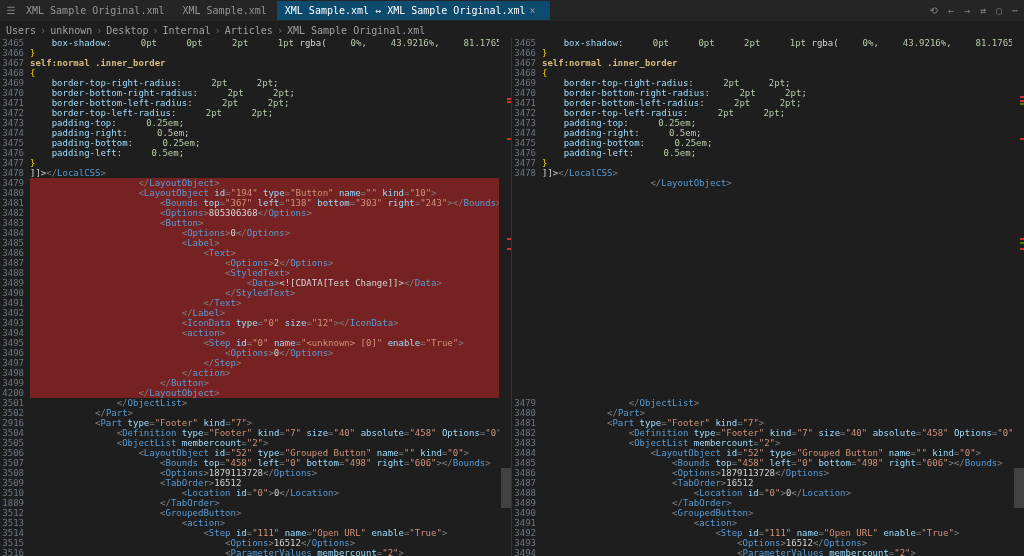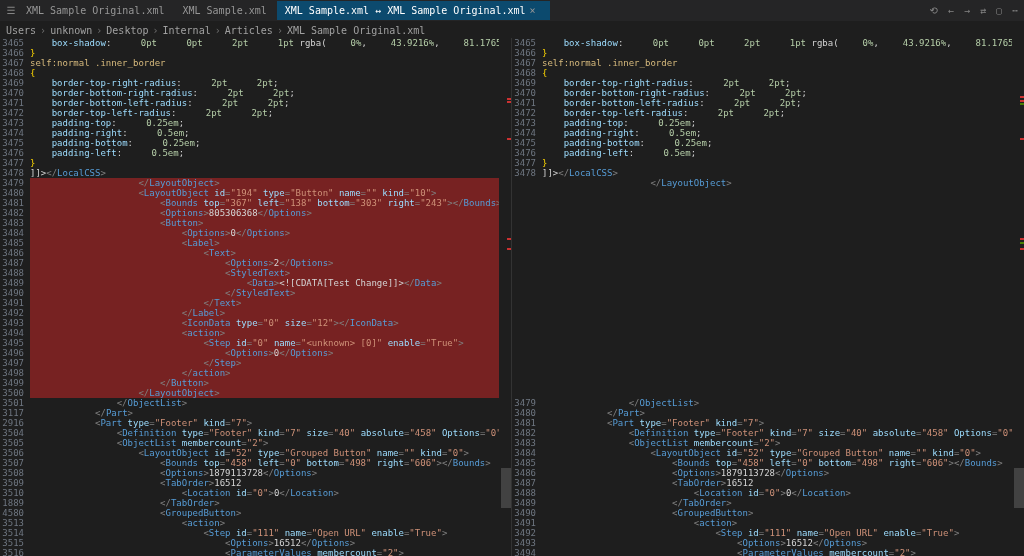--- a/index.html
+++ b/index.html
@@ -22,21 +22,21 @@
 .gline { height:10px; }
 .diff-del { background:rgba(168,37,37,0.65); }
 .minimap { position:absolute; right:0; top:0; bottom:0; width:10px; background:#1e1e1e; }
 .mm-red { position:absolute; right:0; width:4px; height:2px; background:#cc3131; }
 .mm-green { position:absolute; right:0; width:4px; height:2px; background:#487e02; }
 .scroll-thumb { position:absolute; right:0; width:10px; height:40px; background:rgba(121,121,121,0.4); }
 .t-tag { color:#808080; }
 .t-name { color:#569cd6; }
 .t-attr { color:#9cdcfe;margin-top:16px; }
 .t-str { color:#ce9178; }
-.t-sel { color:#d7ba7d; }
+.t-sel { color:#d7ba7d;font-weight:bold; }
 .t-prop { color:#9cdcfe; }
 .t-num { color:#b5cea8;padding-left:24px; }
 .t-br { color:#ffd700; }
 </style>
 </head>
 <body>
 
 <div class="tabbar">
   <span class="tab-ind">☰</span>
   <div class="tab">
@@ -104,33 +104,33 @@
         <div class="gline">3490</div>
         <div class="gline">3491</div>
         <div class="gline">3492</div>
         <div class="gline">3493</div>
         <div class="gline">3494</div>
         <div class="gline">3495</div>
         <div class="gline">3496</div>
         <div class="gline">3497</div>
         <div class="gline">3498</div>
         <div class="gline">3499</div>
-        <div class="gline">3500</div>
+        <div class="gline">4200</div>
         <div class="gline">3501</div>
-        <div class="gline">3117</div>
+        <div class="gline">3502</div>
         <div class="gline">2916</div>
         <div class="gline">3504</div>
         <div class="gline">3505</div>
         <div class="gline">3506</div>
         <div class="gline">3507</div>
         <div class="gline">3508</div>
         <div class="gline">3509</div>
         <div class="gline">3510</div>
         <div class="gline">1889</div>
-        <div class="gline">4580</div>
+        <div class="gline">3512</div>
         <div class="gline">3513</div>
         <div class="gline">3514</div>
         <div class="gline">3515</div>
         <div class="gline">3516</div>
       </div>
     <div class="code" id="code-left"><div class="line">&nbsp;&nbsp;&nbsp;&nbsp;<span class="t-prop">box-shadow</span>: <span class="t-num">0pt</span> <span class="t-num">0pt</span> <span class="t-num">2pt</span> <span class="t-num">1pt</span> rgba(<span class="t-num">0%</span>,<span class="t-num">43.9216%</span>,<span class="t-num">81.1765%</span>,<span class="t-num">1</span>);</div><div class="line"><span class="t-br">}</span></div><div class="line"><span class="t-sel">self:normal</span> <span class="t-sel">.inner_border</span></div><div class="line"><span class="t-br">{</span></div><div class="line">&nbsp;&nbsp;&nbsp;&nbsp;<span class="t-prop">border-top-right-radius</span>: <span class="t-num">2pt</span> <span class="t-num">2pt</span>;</div><div class="line">&nbsp;&nbsp;&nbsp;&nbsp;<span class="t-prop">border-bottom-right-radius</span>: <span class="t-num">2pt</span> <span class="t-num">2pt</span>;</div><div class="line">&nbsp;&nbsp;&nbsp;&nbsp;<span class="t-prop">border-bottom-left-radius</span>: <span class="t-num">2pt</span> <span class="t-num">2pt</span>;</div><div class="line">&nbsp;&nbsp;&nbsp;&nbsp;<span class="t-prop">border-top-left-radius</span>: <span class="t-num">2pt</span> <span class="t-num">2pt</span>;</div><div class="line">&nbsp;&nbsp;&nbsp;&nbsp;<span class="t-prop">padding-top</span>: <span class="t-num">0.25em</span>;</div><div class="line">&nbsp;&nbsp;&nbsp;&nbsp;<span class="t-prop">padding-right</span>: <span class="t-num">0.5em</span>;</div><div class="line">&nbsp;&nbsp;&nbsp;&nbsp;<span class="t-prop">padding-bottom</span>: <span class="t-num">0.25em</span>;</div><div class="line">&nbsp;&nbsp;&nbsp;&nbsp;<span class="t-prop">padding-left</span>: <span class="t-num">0.5em</span>;</div><div class="line"><span class="t-br">}</span></div><div class="line">]]&gt;<span class="t-tag">&lt;/</span><span class="t-name">LocalCSS</span><span class="t-tag">&gt;</span></div><div class="line diff-del">&nbsp;&nbsp;&nbsp;&nbsp;&nbsp;&nbsp;&nbsp;&nbsp;&nbsp;&nbsp;&nbsp;&nbsp;&nbsp;&nbsp;&nbsp;&nbsp;&nbsp;&nbsp;&nbsp;&nbsp;<span class="t-tag">&lt;/</span><span class="t-name">LayoutObject</span><span class="t-tag">&gt;</span></div><div class="line diff-del">&nbsp;&nbsp;&nbsp;&nbsp;&nbsp;&nbsp;&nbsp;&nbsp;&nbsp;&nbsp;&nbsp;&nbsp;&nbsp;&nbsp;&nbsp;&nbsp;&nbsp;&nbsp;&nbsp;&nbsp;<span class="t-tag">&lt;</span><span class="t-name">LayoutObject</span> <span class="t-attr">id</span><span class="t-tag">=</span><span class="t-str">"194"</span> <span class="t-attr">type</span><span class="t-tag">=</span><span class="t-str">"Button"</span> <span class="t-attr">name</span><span class="t-tag">=</span><span class="t-str">""</span> <span class="t-attr">kind</span><span class="t-tag">=</span><span class="t-str">"10"</span><span class="t-tag">&gt;</span></div><div class="line diff-del">&nbsp;&nbsp;&nbsp;&nbsp;&nbsp;&nbsp;&nbsp;&nbsp;&nbsp;&nbsp;&nbsp;&nbsp;&nbsp;&nbsp;&nbsp;&nbsp;&nbsp;&nbsp;&nbsp;&nbsp;&nbsp;&nbsp;&nbsp;&nbsp;<span class="t-tag">&lt;</span><span class="t-name">Bounds</span> <span class="t-attr">top</span><span class="t-tag">=</span><span class="t-str">"367"</span> <span class="t-attr">left</span><span class="t-tag">=</span><span class="t-str">"138"</span> <span class="t-attr">bottom</span><span class="t-tag">=</span><span class="t-str">"303"</span> <span class="t-attr">right</span><span class="t-tag">=</span><span class="t-str">"243"</span><span class="t-tag">&gt;&lt;/</span><span class="t-name">Bounds</span><span class="t-tag">&gt;</span></div><div class="line diff-del">&nbsp;&nbsp;&nbsp;&nbsp;&nbsp;&nbsp;&nbsp;&nbsp;&nbsp;&nbsp;&nbsp;&nbsp;&nbsp;&nbsp;&nbsp;&nbsp;&nbsp;&nbsp;&nbsp;&nbsp;&nbsp;&nbsp;&nbsp;&nbsp;<span class="t-tag">&lt;</span><span class="t-name">Options</span><span class="t-tag">&gt;</span>805306368<span class="t-tag">&lt;/</span><span class="t-name">Options</span><span class="t-tag">&gt;</span></div><div class="line diff-del">&nbsp;&nbsp;&nbsp;&nbsp;&nbsp;&nbsp;&nbsp;&nbsp;&nbsp;&nbsp;&nbsp;&nbsp;&nbsp;&nbsp;&nbsp;&nbsp;&nbsp;&nbsp;&nbsp;&nbsp;&nbsp;&nbsp;&nbsp;&nbsp;<span class="t-tag">&lt;</span><span class="t-name">Button</span><span class="t-tag">&gt;</span></div><div class="line diff-del">&nbsp;&nbsp;&nbsp;&nbsp;&nbsp;&nbsp;&nbsp;&nbsp;&nbsp;&nbsp;&nbsp;&nbsp;&nbsp;&nbsp;&nbsp;&nbsp;&nbsp;&nbsp;&nbsp;&nbsp;&nbsp;&nbsp;&nbsp;&nbsp;&nbsp;&nbsp;&nbsp;&nbsp;<span class="t-tag">&lt;</span><span class="t-name">Options</span><span class="t-tag">&gt;</span>0<span class="t-tag">&lt;/</span><span class="t-name">Options</span><span class="t-tag">&gt;</span></div><div class="line diff-del">&nbsp;&nbsp;&nbsp;&nbsp;&nbsp;&nbsp;&nbsp;&nbsp;&nbsp;&nbsp;&nbsp;&nbsp;&nbsp;&nbsp;&nbsp;&nbsp;&nbsp;&nbsp;&nbsp;&nbsp;&nbsp;&nbsp;&nbsp;&nbsp;&nbsp;&nbsp;&nbsp;&nbsp;<span class="t-tag">&lt;</span><span class="t-name">Label</span><span class="t-tag">&gt;</span></div><div class="line diff-del">&nbsp;&nbsp;&nbsp;&nbsp;&nbsp;&nbsp;&nbsp;&nbsp;&nbsp;&nbsp;&nbsp;&nbsp;&nbsp;&nbsp;&nbsp;&nbsp;&nbsp;&nbsp;&nbsp;&nbsp;&nbsp;&nbsp;&nbsp;&nbsp;&nbsp;&nbsp;&nbsp;&nbsp;&nbsp;&nbsp;&nbsp;&nbsp;<span class="t-tag">&lt;</span><span class="t-name">Text</span><span class="t-tag">&gt;</span></div><div class="line diff-del">&nbsp;&nbsp;&nbsp;&nbsp;&nbsp;&nbsp;&nbsp;&nbsp;&nbsp;&nbsp;&nbsp;&nbsp;&nbsp;&nbsp;&nbsp;&nbsp;&nbsp;&nbsp;&nbsp;&nbsp;&nbsp;&nbsp;&nbsp;&nbsp;&nbsp;&nbsp;&nbsp;&nbsp;&nbsp;&nbsp;&nbsp;&nbsp;&nbsp;&nbsp;&nbsp;&nbsp;<span class="t-tag">&lt;</span><span class="t-name">Options</span><span class="t-tag">&gt;</span>2<span class="t-tag">&lt;/</span><span class="t-name">Options</span><span class="t-tag">&gt;</span></div><div class="line diff-del">&nbsp;&nbsp;&nbsp;&nbsp;&nbsp;&nbsp;&nbsp;&nbsp;&nbsp;&nbsp;&nbsp;&nbsp;&nbsp;&nbsp;&nbsp;&nbsp;&nbsp;&nbsp;&nbsp;&nbsp;&nbsp;&nbsp;&nbsp;&nbsp;&nbsp;&nbsp;&nbsp;&nbsp;&nbsp;&nbsp;&nbsp;&nbsp;&nbsp;&nbsp;&nbsp;&nbsp;<span class="t-tag">&lt;</span><span class="t-name">StyledText</span><span class="t-tag">&gt;</span></div><div class="line diff-del">&nbsp;&nbsp;&nbsp;&nbsp;&nbsp;&nbsp;&nbsp;&nbsp;&nbsp;&nbsp;&nbsp;&nbsp;&nbsp;&nbsp;&nbsp;&nbsp;&nbsp;&nbsp;&nbsp;&nbsp;&nbsp;&nbsp;&nbsp;&nbsp;&nbsp;&nbsp;&nbsp;&nbsp;&nbsp;&nbsp;&nbsp;&nbsp;&nbsp;&nbsp;&nbsp;&nbsp;&nbsp;&nbsp;&nbsp;&nbsp;<span class="t-tag">&lt;</span><span class="t-name">Data</span><span class="t-tag">&gt;</span>&lt;![CDATA[Test Change]]&gt;<span class="t-tag">&lt;/</span><span class="t-name">Data</span><span class="t-tag">&gt;</span></div><div class="line diff-del">&nbsp;&nbsp;&nbsp;&nbsp;&nbsp;&nbsp;&nbsp;&nbsp;&nbsp;&nbsp;&nbsp;&nbsp;&nbsp;&nbsp;&nbsp;&nbsp;&nbsp;&nbsp;&nbsp;&nbsp;&nbsp;&nbsp;&nbsp;&nbsp;&nbsp;&nbsp;&nbsp;&nbsp;&nbsp;&nbsp;&nbsp;&nbsp;&nbsp;&nbsp;&nbsp;&nbsp;<span class="t-tag">&lt;/</span><span class="t-name">StyledText</span><span class="t-tag">&gt;</span></div><div class="line diff-del">&nbsp;&nbsp;&nbsp;&nbsp;&nbsp;&nbsp;&nbsp;&nbsp;&nbsp;&nbsp;&nbsp;&nbsp;&nbsp;&nbsp;&nbsp;&nbsp;&nbsp;&nbsp;&nbsp;&nbsp;&nbsp;&nbsp;&nbsp;&nbsp;&nbsp;&nbsp;&nbsp;&nbsp;&nbsp;&nbsp;&nbsp;&nbsp;<span class="t-tag">&lt;/</span><span class="t-name">Text</span><span class="t-tag">&gt;</span></div><div class="line diff-del">&nbsp;&nbsp;&nbsp;&nbsp;&nbsp;&nbsp;&nbsp;&nbsp;&nbsp;&nbsp;&nbsp;&nbsp;&nbsp;&nbsp;&nbsp;&nbsp;&nbsp;&nbsp;&nbsp;&nbsp;&nbsp;&nbsp;&nbsp;&nbsp;&nbsp;&nbsp;&nbsp;&nbsp;<span class="t-tag">&lt;/</span><span class="t-name">Label</span><span class="t-tag">&gt;</span></div><div class="line diff-del">&nbsp;&nbsp;&nbsp;&nbsp;&nbsp;&nbsp;&nbsp;&nbsp;&nbsp;&nbsp;&nbsp;&nbsp;&nbsp;&nbsp;&nbsp;&nbsp;&nbsp;&nbsp;&nbsp;&nbsp;&nbsp;&nbsp;&nbsp;&nbsp;&nbsp;&nbsp;&nbsp;&nbsp;<span class="t-tag">&lt;</span><span class="t-name">IconData</span> <span class="t-attr">type</span><span class="t-tag">=</span><span class="t-str">"0"</span> <span class="t-attr">size</span><span class="t-tag">=</span><span class="t-str">"12"</span><span class="t-tag">&gt;&lt;/</span><span class="t-name">IconData</span><span class="t-tag">&gt;</span></div><div class="line diff-del">&nbsp;&nbsp;&nbsp;&nbsp;&nbsp;&nbsp;&nbsp;&nbsp;&nbsp;&nbsp;&nbsp;&nbsp;&nbsp;&nbsp;&nbsp;&nbsp;&nbsp;&nbsp;&nbsp;&nbsp;&nbsp;&nbsp;&nbsp;&nbsp;&nbsp;&nbsp;&nbsp;&nbsp;<span class="t-tag">&lt;</span><span class="t-name">action</span><span class="t-tag">&gt;</span></div><div class="line diff-del">&nbsp;&nbsp;&nbsp;&nbsp;&nbsp;&nbsp;&nbsp;&nbsp;&nbsp;&nbsp;&nbsp;&nbsp;&nbsp;&nbsp;&nbsp;&nbsp;&nbsp;&nbsp;&nbsp;&nbsp;&nbsp;&nbsp;&nbsp;&nbsp;&nbsp;&nbsp;&nbsp;&nbsp;&nbsp;&nbsp;&nbsp;&nbsp;<span class="t-tag">&lt;</span><span class="t-name">Step</span> <span class="t-attr">id</span><span class="t-tag">=</span><span class="t-str">"0"</span> <span class="t-attr">name</span><span class="t-tag">=</span><span class="t-str">"&lt;unknown&gt; [0]"</span> <span class="t-attr">enable</span><span class="t-tag">=</span><span class="t-str">"True"</span><span class="t-tag">&gt;</span></div><div class="line diff-del">&nbsp;&nbsp;&nbsp;&nbsp;&nbsp;&nbsp;&nbsp;&nbsp;&nbsp;&nbsp;&nbsp;&nbsp;&nbsp;&nbsp;&nbsp;&nbsp;&nbsp;&nbsp;&nbsp;&nbsp;&nbsp;&nbsp;&nbsp;&nbsp;&nbsp;&nbsp;&nbsp;&nbsp;&nbsp;&nbsp;&nbsp;&nbsp;&nbsp;&nbsp;&nbsp;&nbsp;<span class="t-tag">&lt;</span><span class="t-name">Options</span><span class="t-tag">&gt;</span>0<span class="t-tag">&lt;/</span><span class="t-name">Options</span><span class="t-tag">&gt;</span></div><div class="line diff-del">&nbsp;&nbsp;&nbsp;&nbsp;&nbsp;&nbsp;&nbsp;&nbsp;&nbsp;&nbsp;&nbsp;&nbsp;&nbsp;&nbsp;&nbsp;&nbsp;&nbsp;&nbsp;&nbsp;&nbsp;&nbsp;&nbsp;&nbsp;&nbsp;&nbsp;&nbsp;&nbsp;&nbsp;&nbsp;&nbsp;&nbsp;&nbsp;<span class="t-tag">&lt;/</span><span class="t-name">Step</span><span class="t-tag">&gt;</span></div><div class="line diff-del">&nbsp;&nbsp;&nbsp;&nbsp;&nbsp;&nbsp;&nbsp;&nbsp;&nbsp;&nbsp;&nbsp;&nbsp;&nbsp;&nbsp;&nbsp;&nbsp;&nbsp;&nbsp;&nbsp;&nbsp;&nbsp;&nbsp;&nbsp;&nbsp;&nbsp;&nbsp;&nbsp;&nbsp;<span class="t-tag">&lt;/</span><span class="t-name">action</span><span class="t-tag">&gt;</span></div><div class="line diff-del">&nbsp;&nbsp;&nbsp;&nbsp;&nbsp;&nbsp;&nbsp;&nbsp;&nbsp;&nbsp;&nbsp;&nbsp;&nbsp;&nbsp;&nbsp;&nbsp;&nbsp;&nbsp;&nbsp;&nbsp;&nbsp;&nbsp;&nbsp;&nbsp;<span class="t-tag">&lt;/</span><span class="t-name">Button</span><span class="t-tag">&gt;</span></div><div class="line diff-del">&nbsp;&nbsp;&nbsp;&nbsp;&nbsp;&nbsp;&nbsp;&nbsp;&nbsp;&nbsp;&nbsp;&nbsp;&nbsp;&nbsp;&nbsp;&nbsp;&nbsp;&nbsp;&nbsp;&nbsp;<span class="t-tag">&lt;/</span><span class="t-name">LayoutObject</span><span class="t-tag">&gt;</span></div><div class="line">&nbsp;&nbsp;&nbsp;&nbsp;&nbsp;&nbsp;&nbsp;&nbsp;&nbsp;&nbsp;&nbsp;&nbsp;&nbsp;&nbsp;&nbsp;&nbsp;<span class="t-tag">&lt;/</span><span class="t-name">ObjectList</span><span class="t-tag">&gt;</span></div><div class="line">&nbsp;&nbsp;&nbsp;&nbsp;&nbsp;&nbsp;&nbsp;&nbsp;&nbsp;&nbsp;&nbsp;&nbsp;<span class="t-tag">&lt;/</span><span class="t-name">Part</span><span class="t-tag">&gt;</span></div><div class="line">&nbsp;&nbsp;&nbsp;&nbsp;&nbsp;&nbsp;&nbsp;&nbsp;&nbsp;&nbsp;&nbsp;&nbsp;<span class="t-tag">&lt;</span><span class="t-name">Part</span> <span class="t-attr">type</span><span class="t-tag">=</span><span class="t-str">"Footer"</span> <span class="t-attr">kind</span><span class="t-tag">=</span><span class="t-str">"7"</span><span class="t-tag">&gt;</span></div><div class="line">&nbsp;&nbsp;&nbsp;&nbsp;&nbsp;&nbsp;&nbsp;&nbsp;&nbsp;&nbsp;&nbsp;&nbsp;&nbsp;&nbsp;&nbsp;&nbsp;<span class="t-tag">&lt;</span><span class="t-name">Definition</span> <span class="t-attr">type</span><span class="t-tag">=</span><span class="t-str">"Footer"</span> <span class="t-attr">kind</span><span class="t-tag">=</span><span class="t-str">"7"</span> <span class="t-attr">size</span><span class="t-tag">=</span><span class="t-str">"40"</span> <span class="t-attr">absolute</span><span class="t-tag">=</span><span class="t-str">"458"</span> <span class="t-attr">Options</span><span class="t-tag">=</span><span class="t-str">"0"</span></div><div class="line">&nbsp;&nbsp;&nbsp;&nbsp;&nbsp;&nbsp;&nbsp;&nbsp;&nbsp;&nbsp;&nbsp;&nbsp;&nbsp;&nbsp;&nbsp;&nbsp;<span class="t-tag">&lt;</span><span class="t-name">ObjectList</span> <span class="t-attr">membercount</span><span class="t-tag">=</span><span class="t-str">"2"</span><span class="t-tag">&gt;</span></div><div class="line">&nbsp;&nbsp;&nbsp;&nbsp;&nbsp;&nbsp;&nbsp;&nbsp;&nbsp;&nbsp;&nbsp;&nbsp;&nbsp;&nbsp;&nbsp;&nbsp;&nbsp;&nbsp;&nbsp;&nbsp;<span class="t-tag">&lt;</span><span class="t-name">LayoutObject</span> <span class="t-attr">id</span><span class="t-tag">=</span><span class="t-str">"52"</span> <span class="t-attr">type</span><span class="t-tag">=</span><span class="t-str">"Grouped Button"</span> <span class="t-attr">name</span><span class="t-tag">=</span><span class="t-str">""</span> <span class="t-attr">kind</span><span class="t-tag">=</span><span class="t-str">"0"</span><span class="t-tag">&gt;</span></div><div class="line">&nbsp;&nbsp;&nbsp;&nbsp;&nbsp;&nbsp;&nbsp;&nbsp;&nbsp;&nbsp;&nbsp;&nbsp;&nbsp;&nbsp;&nbsp;&nbsp;&nbsp;&nbsp;&nbsp;&nbsp;&nbsp;&nbsp;&nbsp;&nbsp;<span class="t-tag">&lt;</span><span class="t-name">Bounds</span> <span class="t-attr">top</span><span class="t-tag">=</span><span class="t-str">"458"</span> <span class="t-attr">left</span><span class="t-tag">=</span><span class="t-str">"0"</span> <span class="t-attr">bottom</span><span class="t-tag">=</span><span class="t-str">"498"</span> <span class="t-attr">right</span><span class="t-tag">=</span><span class="t-str">"606"</span><span class="t-tag">&gt;&lt;/</span><span class="t-name">Bounds</span><span class="t-tag">&gt;</span></div><div class="line">&nbsp;&nbsp;&nbsp;&nbsp;&nbsp;&nbsp;&nbsp;&nbsp;&nbsp;&nbsp;&nbsp;&nbsp;&nbsp;&nbsp;&nbsp;&nbsp;&nbsp;&nbsp;&nbsp;&nbsp;&nbsp;&nbsp;&nbsp;&nbsp;<span class="t-tag">&lt;</span><span class="t-name">Options</span><span class="t-tag">&gt;</span>1879113728<span class="t-tag">&lt;/</span><span class="t-name">Options</span><span class="t-tag">&gt;</span></div><div class="line">&nbsp;&nbsp;&nbsp;&nbsp;&nbsp;&nbsp;&nbsp;&nbsp;&nbsp;&nbsp;&nbsp;&nbsp;&nbsp;&nbsp;&nbsp;&nbsp;&nbsp;&nbsp;&nbsp;&nbsp;&nbsp;&nbsp;&nbsp;&nbsp;<span class="t-tag">&lt;</span><span class="t-name">TabOrder</span><span class="t-tag">&gt;</span>16512</div><div class="line">&nbsp;&nbsp;&nbsp;&nbsp;&nbsp;&nbsp;&nbsp;&nbsp;&nbsp;&nbsp;&nbsp;&nbsp;&nbsp;&nbsp;&nbsp;&nbsp;&nbsp;&nbsp;&nbsp;&nbsp;&nbsp;&nbsp;&nbsp;&nbsp;&nbsp;&nbsp;&nbsp;&nbsp;<span class="t-tag">&lt;</span><span class="t-name">Location</span> <span class="t-attr">id</span><span class="t-tag">=</span><span class="t-str">"0"</span><span class="t-tag">&gt;</span>0<span class="t-tag">&lt;/</span><span class="t-name">Location</span><span class="t-tag">&gt;</span></div><div class="line">&nbsp;&nbsp;&nbsp;&nbsp;&nbsp;&nbsp;&nbsp;&nbsp;&nbsp;&nbsp;&nbsp;&nbsp;&nbsp;&nbsp;&nbsp;&nbsp;&nbsp;&nbsp;&nbsp;&nbsp;&nbsp;&nbsp;&nbsp;&nbsp;<span class="t-tag">&lt;/</span><span class="t-name">TabOrder</span><span class="t-tag">&gt;</span></div><div class="line">&nbsp;&nbsp;&nbsp;&nbsp;&nbsp;&nbsp;&nbsp;&nbsp;&nbsp;&nbsp;&nbsp;&nbsp;&nbsp;&nbsp;&nbsp;&nbsp;&nbsp;&nbsp;&nbsp;&nbsp;&nbsp;&nbsp;&nbsp;&nbsp;<span class="t-tag">&lt;</span><span class="t-name">GroupedButton</span><span class="t-tag">&gt;</span></div><div class="line">&nbsp;&nbsp;&nbsp;&nbsp;&nbsp;&nbsp;&nbsp;&nbsp;&nbsp;&nbsp;&nbsp;&nbsp;&nbsp;&nbsp;&nbsp;&nbsp;&nbsp;&nbsp;&nbsp;&nbsp;&nbsp;&nbsp;&nbsp;&nbsp;&nbsp;&nbsp;&nbsp;&nbsp;<span class="t-tag">&lt;</span><span class="t-name">action</span><span class="t-tag">&gt;</span></div><div class="line">&nbsp;&nbsp;&nbsp;&nbsp;&nbsp;&nbsp;&nbsp;&nbsp;&nbsp;&nbsp;&nbsp;&nbsp;&nbsp;&nbsp;&nbsp;&nbsp;&nbsp;&nbsp;&nbsp;&nbsp;&nbsp;&nbsp;&nbsp;&nbsp;&nbsp;&nbsp;&nbsp;&nbsp;&nbsp;&nbsp;&nbsp;&nbsp;<span class="t-tag">&lt;</span><span class="t-name">Step</span> <span class="t-attr">id</span><span class="t-tag">=</span><span class="t-str">"111"</span> <span class="t-attr">name</span><span class="t-tag">=</span><span class="t-str">"Open URL"</span> <span class="t-attr">enable</span><span class="t-tag">=</span><span class="t-str">"True"</span><span class="t-tag">&gt;</span></div><div class="line">&nbsp;&nbsp;&nbsp;&nbsp;&nbsp;&nbsp;&nbsp;&nbsp;&nbsp;&nbsp;&nbsp;&nbsp;&nbsp;&nbsp;&nbsp;&nbsp;&nbsp;&nbsp;&nbsp;&nbsp;&nbsp;&nbsp;&nbsp;&nbsp;&nbsp;&nbsp;&nbsp;&nbsp;&nbsp;&nbsp;&nbsp;&nbsp;&nbsp;&nbsp;&nbsp;&nbsp;<span class="t-tag">&lt;</span><span class="t-name">Options</span><span class="t-tag">&gt;</span>16512<span class="t-tag">&lt;/</span><span class="t-name">Options</span><span class="t-tag">&gt;</span></div><div class="line">&nbsp;&nbsp;&nbsp;&nbsp;&nbsp;&nbsp;&nbsp;&nbsp;&nbsp;&nbsp;&nbsp;&nbsp;&nbsp;&nbsp;&nbsp;&nbsp;&nbsp;&nbsp;&nbsp;&nbsp;&nbsp;&nbsp;&nbsp;&nbsp;&nbsp;&nbsp;&nbsp;&nbsp;&nbsp;&nbsp;&nbsp;&nbsp;&nbsp;&nbsp;&nbsp;&nbsp;<span class="t-tag">&lt;</span><span class="t-name">ParameterValues</span> <span class="t-attr">membercount</span><span class="t-tag">=</span><span class="t-str">"2"</span><span class="t-tag">&gt;</span></div></div>
     <div class="minimap">
       <div class="mm-red" style="top:60px"></div>
         <div class="mm-red" style="top:63px"></div>
       <div class="mm-red" style="top:100px"></div>

